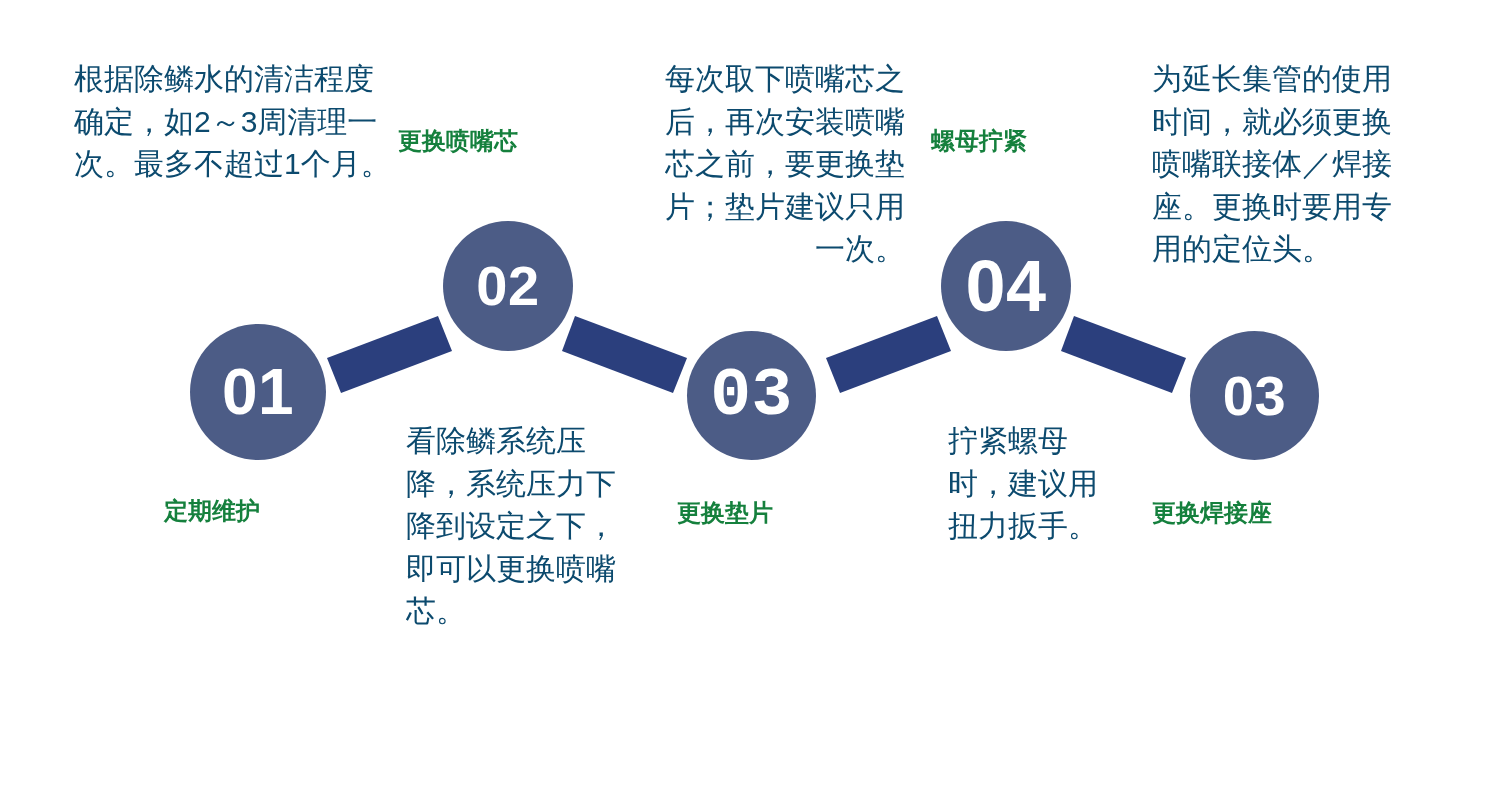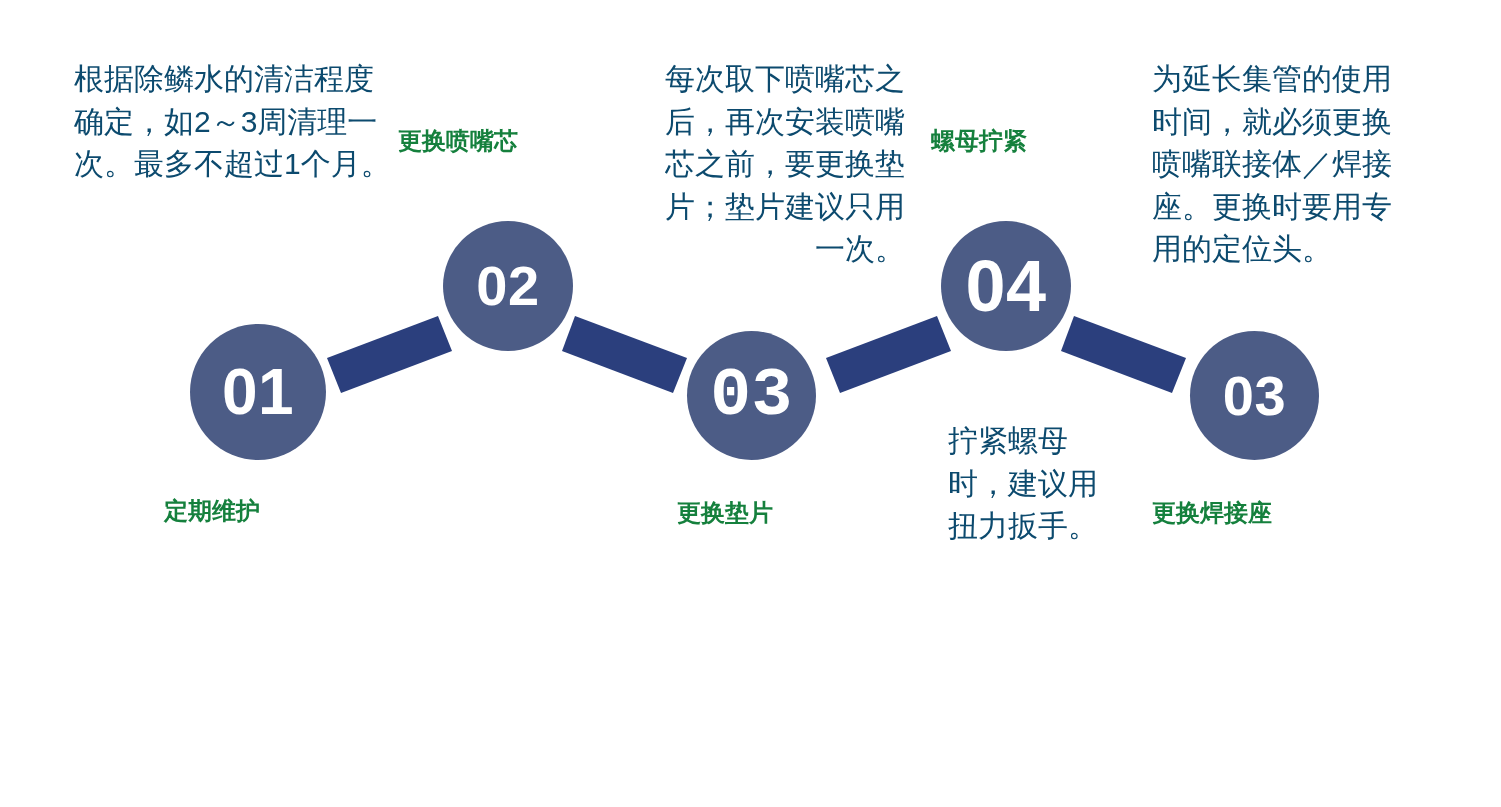--- a/index.html
+++ b/index.html
@@ -83,20 +83,21 @@
   </div>
 
   <div class="step-title" style="left:164px; top:497px;">定期维护</div>
 
   <div class="step-title" style="left:398px; top:127px;">更换喷嘴芯</div>
 
   <div class="node" style="left:443px; top:221px; width:130px; height:130px;">
     <span class="node-num" style="font-size:56px;">02</span>
   </div>
 
+  <div class="step-desc" style="left:406px; top:420px; width:218px;">看除鳞系统压降，系统压力下降到设定之下，即可以更换喷嘴芯。</div>
 
   <div class="step-desc" style="left:657px; top:58px; width:248px;text-align:right;">每次取下喷嘴芯之后，再次安装喷嘴芯之前，要更换垫片；垫片建议只用一次。</div>
 
   <div class="node" style="left:687px; top:331px; width:129px; height:129px;">
     <span class="node-num" style="font-size:68px;font-family:Liberation Mono, monospace;">03</span>
   </div>
 
   <div class="step-title" style="left:677px; top:499px;">更换垫片</div>
 
   <div class="step-title" style="left:931px; top:127px;">螺母拧紧</div>

